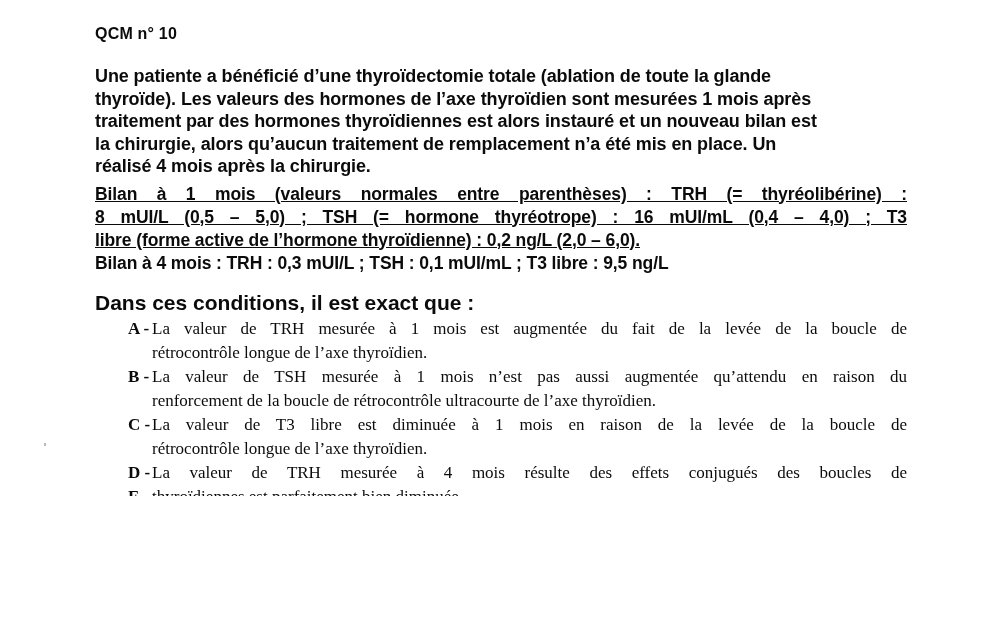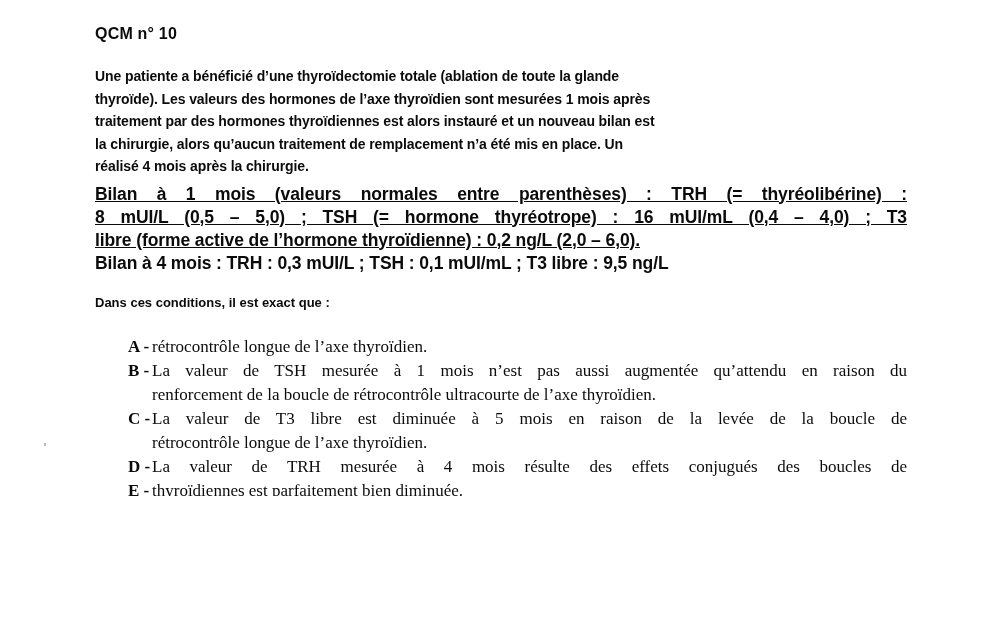--- a/index.html
+++ b/index.html
@@ -22,42 +22,42 @@
     font-weight: 700;
     font-size: 16px;
     letter-spacing: 0.2px;
     margin: 0 0 22px 0;
   }
   .bold-sans {
     font-family: "Liberation Sans", sans-serif;
     font-weight: 700;
   }
   .intro {
-    font-size: 14px;
+    font-size: 18px;
     line-height: 22.5px;
     letter-spacing: -0.1px;
     margin: 0 0 5px 0;
   }
   .bilan1 {
     font-size: 17.5px;
     line-height: 23px;
     letter-spacing: -0.1px;
     margin: 0 0 0 0;
     text-decoration: underline;
   }
   .bilan4 {
     font-size: 17.5px;
     line-height: 23px;
     letter-spacing: -0.1px;
     margin: 0 0 16px 0;
   }
   .stem {
-    font-size: 13px;
+    font-size: 21px;
     line-height: 23px;
-    margin: 0 0 21px 0;
+    margin: 0 0 3px 0;
   }
   .line { white-space: normal; }
   .justify {
     text-align: justify;
     text-align-last: justify;
   }
   .options {
     list-style: none;
     margin: 0;
     padding: 0;
@@ -108,30 +108,31 @@
       <div class="line">libre (forme active de l’hormone thyroïdienne) : 0,2 ng/L (2,0 – 6,0).</div>
     </div>
 
     <div class="bold-sans bilan4">Bilan à 4 mois : TRH : 0,3 mUI/L ; TSH : 0,1 mUI/mL ; T3 libre : 9,5 ng/L</div>
 
     <div class="bold-sans stem">Dans ces conditions, il est exact que :</div>
 
     <ol class="options">
       <li class="option">
         <span class="opt-label">A -</span>
+        <div class="line justify">La valeur de TRH mesurée à 1 mois est augmentée du fait de la levée de la boucle de</div>
         <div class="line">rétrocontrôle longue de l’axe thyroïdien.</div>
       </li>
       <li class="option">
         <span class="opt-label">B -</span>
         <div class="line justify">La valeur de TSH mesurée à 1 mois n’est pas aussi augmentée qu’attendu en raison du</div>
         <div class="line">renforcement de la boucle de rétrocontrôle ultracourte de l’axe thyroïdien.</div>
       </li>
       <li class="option">
         <span class="opt-label">C -</span>
-        <div class="line justify">La valeur de T3 libre est diminuée à 5 mois en raison de la levée de la boucle de</div>
+        <div class="line justify">La valeur de T3 libre est diminuée à 1 mois en raison de la levée de la boucle de</div>
         <div class="line">rétrocontrôle longue de l’axe thyroïdien.</div>
       </li>
       <li class="option">
         <span class="opt-label">D -</span>
         <div class="line justify">La valeur de TRH mesurée à 4 mois résulte des effets conjugués des boucles de</div>
       </li>
       <li class="option">
         <span class="opt-label">E -</span>
         <div class="line">thyroïdiennes est parfaitement bien diminuée.</div>
       </li>

